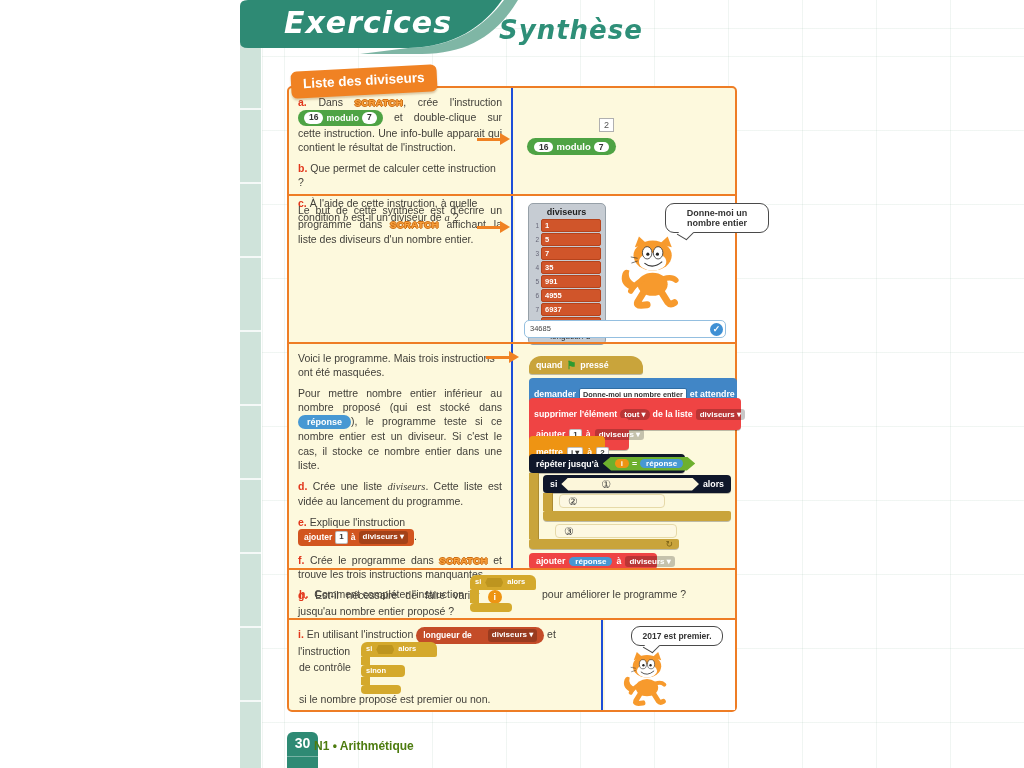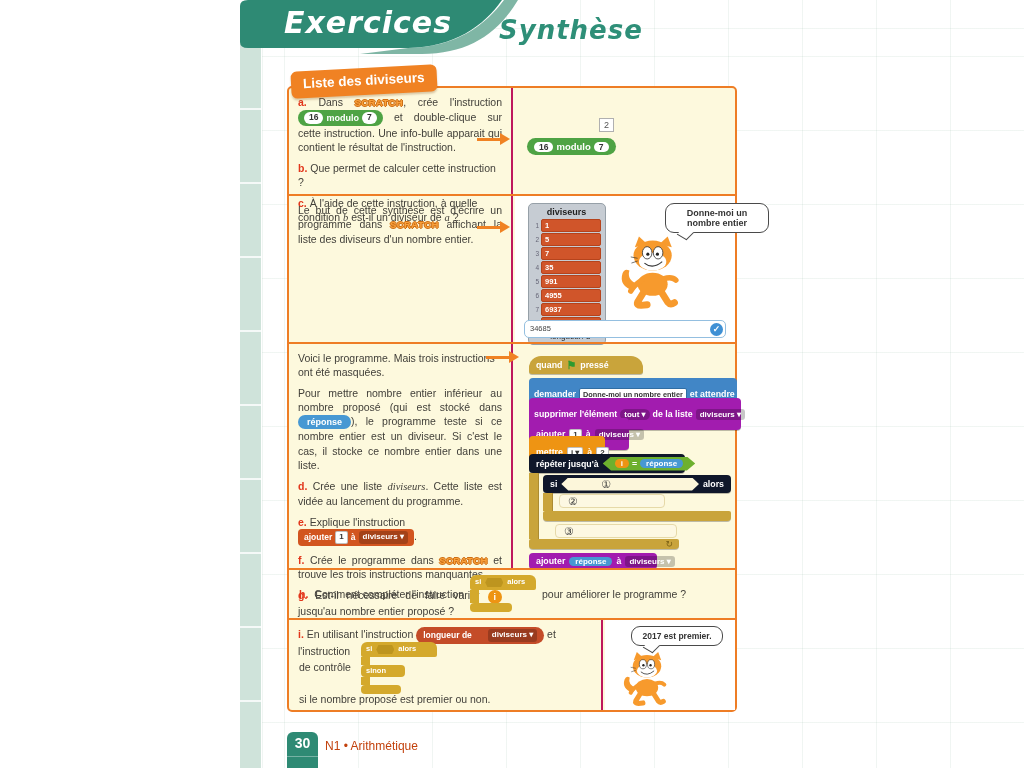--- a/index.html
+++ b/index.html
@@ -28,21 +28,21 @@
   
   .tab { position:absolute; left:291px; top:68px; z-index:6; background:#f08223;
     color:#fff; font:bold 13.5px/1 "Liberation Sans",sans-serif; padding:6px 12px 7px;
     border-radius:6px; transform:rotate(-3deg); box-shadow:0 2px 2px rgba(120,60,0,.25); }
 
   
   .table { position:absolute; left:287px; top:86px; width:450px; height:626px; z-index:4;
     border:2px solid #ee7d25; border-radius:5px; background:#fdf9dd; }
   .row { position:absolute; left:0; right:0; border-top:2px solid #ee7d25; }
   .row.first { border-top:none; }
-  .cl { position:absolute; left:0; top:0; bottom:0; width:224px; border-right:2px solid #be185d; }
+  .cl { position:absolute; left:0; top:0; bottom:0; width:224px; border-right:2px solid #1d4ed8; }
   .cr { position:absolute; left:226px; top:0; bottom:0; right:0; }
   .white { background:#fff; }
 
   .lt { padding:7px 9px; font:10.5px/1.34 "Liberation Sans",sans-serif; color:#42403a; }
   .lt p { margin:0 0 7px; }
   .jl { text-align:justify; }
   .red { color:#e2361b; font-weight:bold; }
   .mathvar { font-family:"Liberation Serif",serif; font-style:italic; }
   .scratch-word { font-weight:bold; color:#f9a13c; font-size:9.5px; letter-spacing:.4px;
     text-shadow:-1px 0 0 #cd6d12, 1px 0 0 #cd6d12, 0 -1px 0 #cd6d12, 0 1px 0 #cd6d12; }
@@ -98,21 +98,21 @@
   .ask-check { position:absolute; right:2px; top:1.5px; width:13px; height:13px; background:#3f90d4;
     border-radius:50%; color:#fff; font-size:9px; line-height:13px; text-align:center; font-weight:bold; }
 
   
   .prog { position:absolute; inset:0; }
   .pb { position:absolute; display:flex; align-items:center; gap:4px; padding:0 7px;
     color:#fff; font-weight:bold; font-size:8.8px; border-radius:4px; height:32px;
     box-shadow:0 1px 0 rgba(0,0,0,.25); white-space:nowrap; }
   .hat { background:#c9a43b; border-radius:12px 12px 3px 3px; height:18px; }
   .b-blue { background:#4186c6; }
-  .b-list { background:#a21caf; }
+  .b-list { background:#ef4444; }
   .b-var  { background:#ee9413; }
   .b-gold { background:#0f172a; }
   .flag { color:#2f9a2f; font-size:11px; }
   .askfield { background:#fff; color:#333; border-radius:2px; font-weight:bold; font-size:7.3px;
     padding:1px 3px; border:1px solid #2f6da3; }
   .hex { clip-path:polygon(9% 0,91% 0,100% 50%,91% 100%,9% 100%,0 50%); background:#6db02e;
     display:flex; align-items:center; gap:3px; padding:0 12px; height:14px; }
   .hex .ov { border-radius:8px; padding:0 6px; font-size:8px; font-weight:bold; color:#fff; }
   .ov-i { background:#ee9413; }
   .ov-rep { background:#4798d3; }
@@ -135,21 +135,21 @@
     clip-path:polygon(12% 0,88% 0,100% 50%,88% 100%,12% 100%,0 50%); }
   .mini .m-arm { position:absolute; left:0; width:9px; background:#d4a92c; }
   .mini .m-mid, .mini .m-bot { position:absolute; left:0; background:#d4a92c; border-radius:4px;
     color:#fff; font-size:7.5px; font-weight:bold; display:flex; align-items:center; padding:0 5px; }
 
   
   .page-box { position:absolute; left:287px; top:732px; width:31px; height:36px; background:#2e8a74;
     border-radius:6px 6px 0 0; color:#fff; font-weight:bold; font-size:14px; text-align:center;
     padding-top:3px; z-index:5;
     background-image:linear-gradient(to bottom, transparent 24px, rgba(255,255,255,.35) 24px, rgba(255,255,255,.35) 25px, transparent 25px); }
-  .page-label { position:absolute; left:325px; top:739px; color:#c2410c; font-weight:normal; font-size:12px; z-index:5; }
+  .page-label { position:absolute; left:314px; top:739px; color:#4d7c0f; font-weight:bold; font-size:12px; z-index:5; }
 </style>
 </head>
 <body>
 
 <div id="page">
   <div class="grid"></div>
   <div class="mint-strip"></div>
 
   <svg class="swoosh" width="280" height="58" viewBox="0 0 280 58">
     <path d="M168 48 C218 47 246 24 264 0 L278 0 C258 34 228 54 182 54 L120 54 Z" fill="#7fb6a5"></path>

